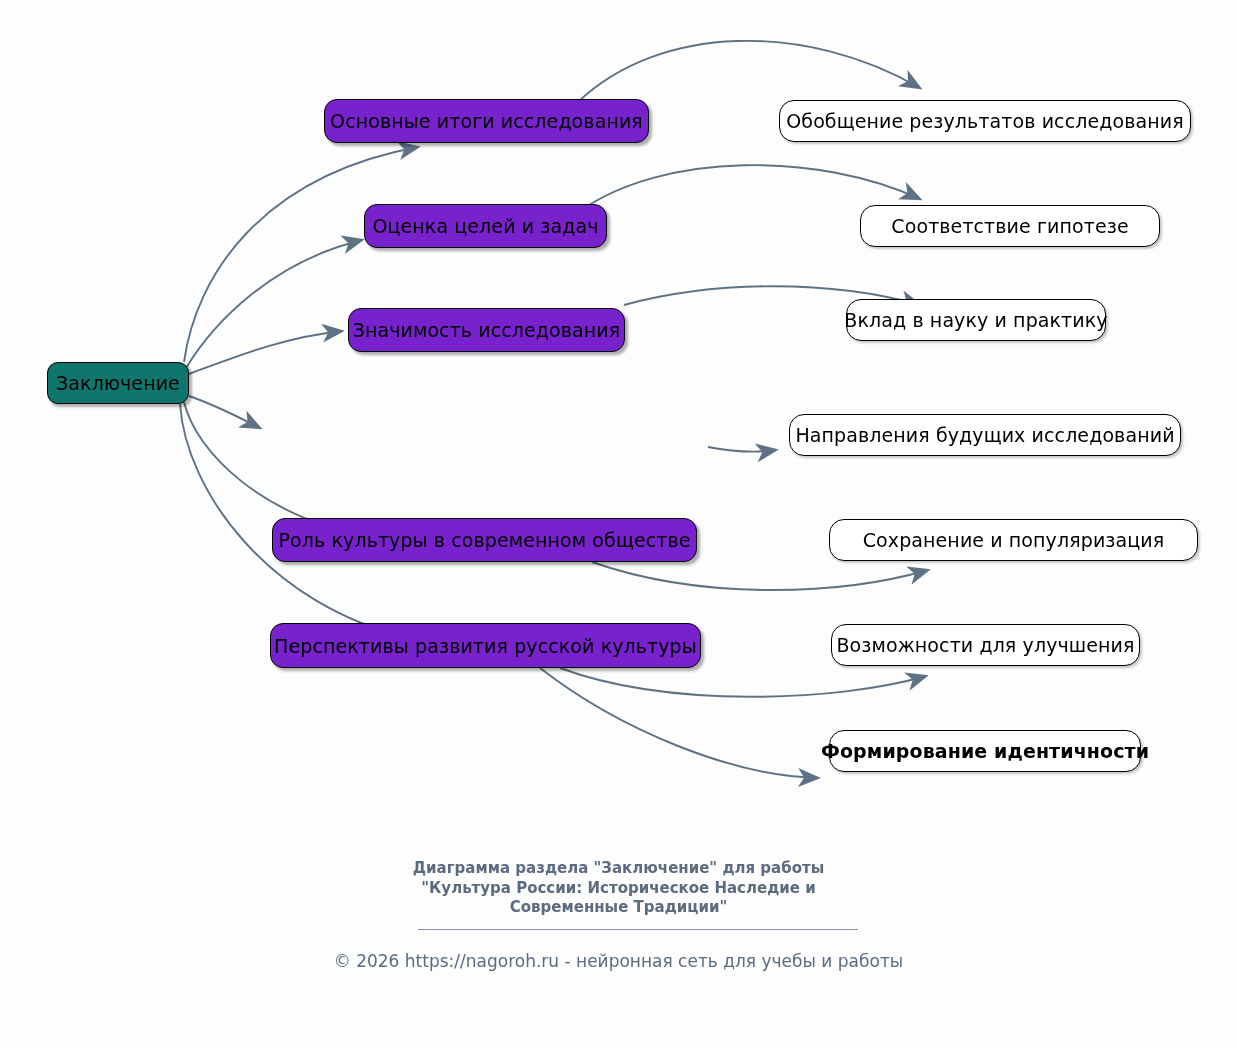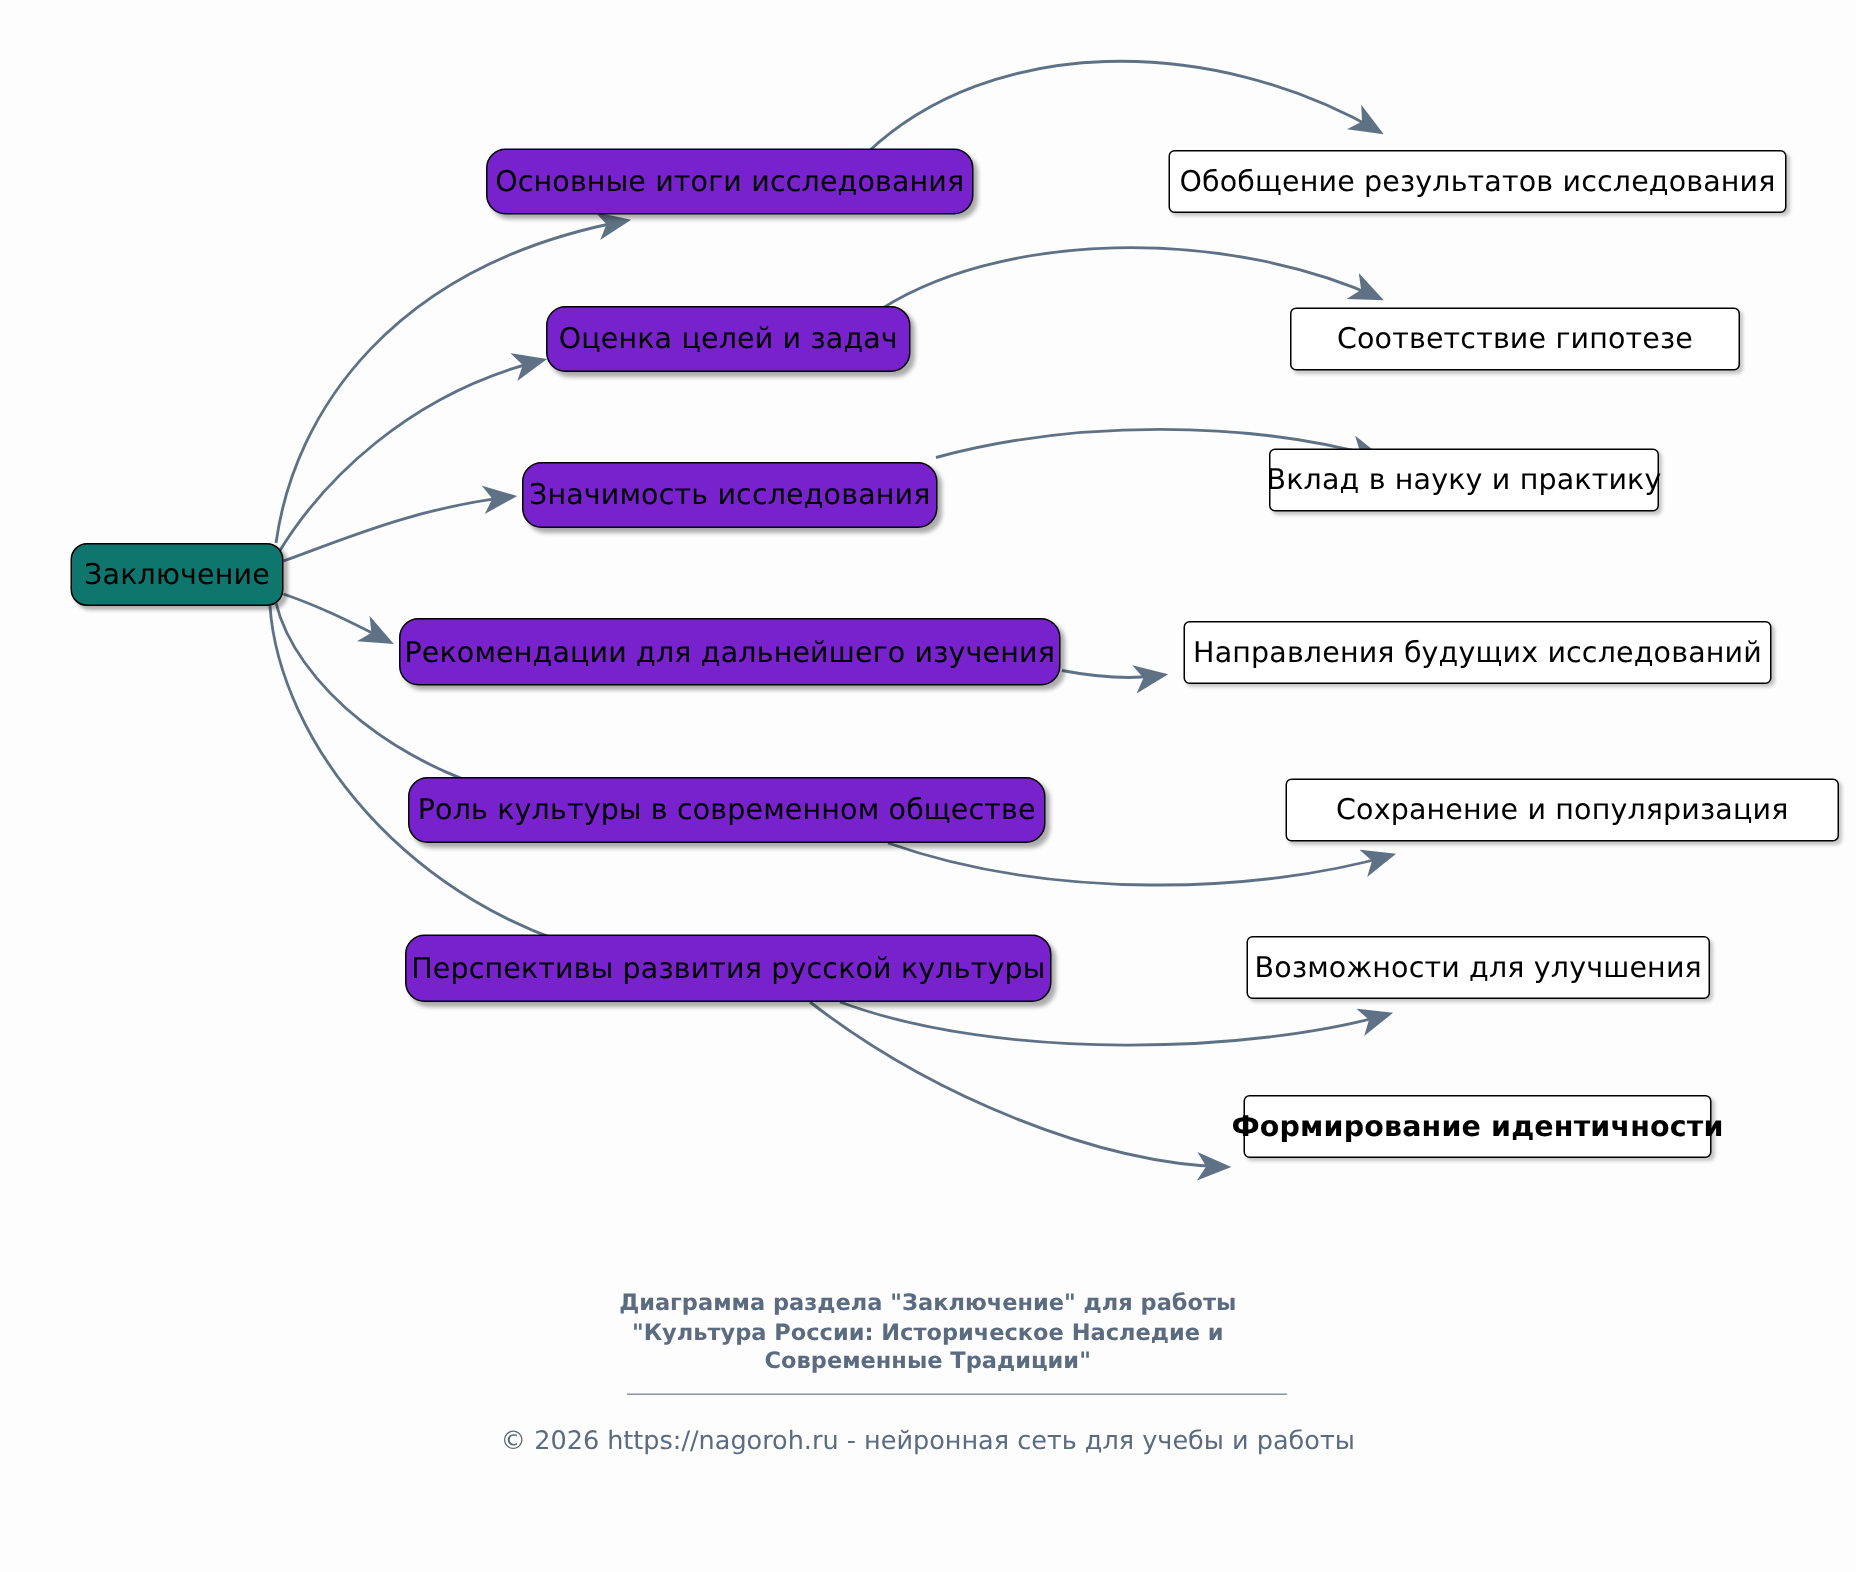--- a/index.html
+++ b/index.html
@@ -26,21 +26,21 @@
     border-radius:11px;
     box-shadow:2.5px 2.5px 2.5px rgba(0,0,0,.30);
   }
   .node.branch{
     background:#7722CC;
     border-radius:13px;
     box-shadow:3px 3px 3px rgba(0,0,0,.32);
   }
   .node.leaf{
     background:#ffffff;
-    border-radius:4px;
+    border-radius:15px;
     box-shadow:2px 2px 2.5px rgba(0,0,0,.22);
   }
 
   .footer{
     position:absolute;left:0;width:1237px;text-align:center;
     color:#5b6b80;
   }
   #caption{
     top:859px;font-size:15px;font-weight:bold;line-height:19.5px;
   }
@@ -88,43 +88,40 @@
 
   <div class="node branch" style="left:324px;top:99px;width:325px;height:44px;">
     <span>Основные итоги исследования</span>
   </div>
   <div class="node branch" style="left:348px;top:308px;width:277px;height:44px;">
     <span>Значимость исследования</span>
   </div>
   <div class="node branch" style="left:364px;top:204px;width:243px;height:44px;">
     <span>Оценка целей и задач</span>
   </div>
-  <div class="node branch" style="left:266px;top:412px;width:441px;height:45px;">
-    <span>Рекомендации для дальнейшего изучения</span>
-  </div>
   <div class="node branch" style="left:272px;top:518px;width:425px;height:44px;">
     <span>Роль культуры в современном обществе</span>
   </div>
   <div class="node branch" style="left:270px;top:623px;width:431px;height:45px;">
     <span>Перспективы развития русской культуры</span>
   </div>
 
   <div class="node leaf" style="left:779px;top:100px;width:412px;height:42px;">
     <span>Обобщение результатов исследования</span>
   </div>
   <div class="node leaf" style="left:860px;top:205px;width:300px;height:42px;">
     <span>Соответствие гипотезе</span>
   </div>
   <div class="node leaf" style="left:846px;top:299px;width:260px;height:42px;">
     <span>Вклад в науку и практику</span>
   </div>
   <div class="node leaf" style="left:789px;top:414px;width:392px;height:42px;">
     <span>Направления будущих исследований</span>
   </div>
-  <div class="node leaf" style="left:857px;top:519px;width:369px;height:42px;">
+  <div class="node leaf" style="left:829px;top:519px;width:369px;height:42px;">
     <span>Сохранение и популяризация</span>
   </div>
   <div class="node leaf" style="left:831px;top:624px;width:309px;height:42px;">
     <span>Возможности для улучшения</span>
   </div>
   <div class="node leaf" style="left:829px;top:730px;width:312px;height:42px;font-weight:bold;">
     <span>Формирование идентичности</span>
   </div>
 
   <div class="footer" id="caption">

